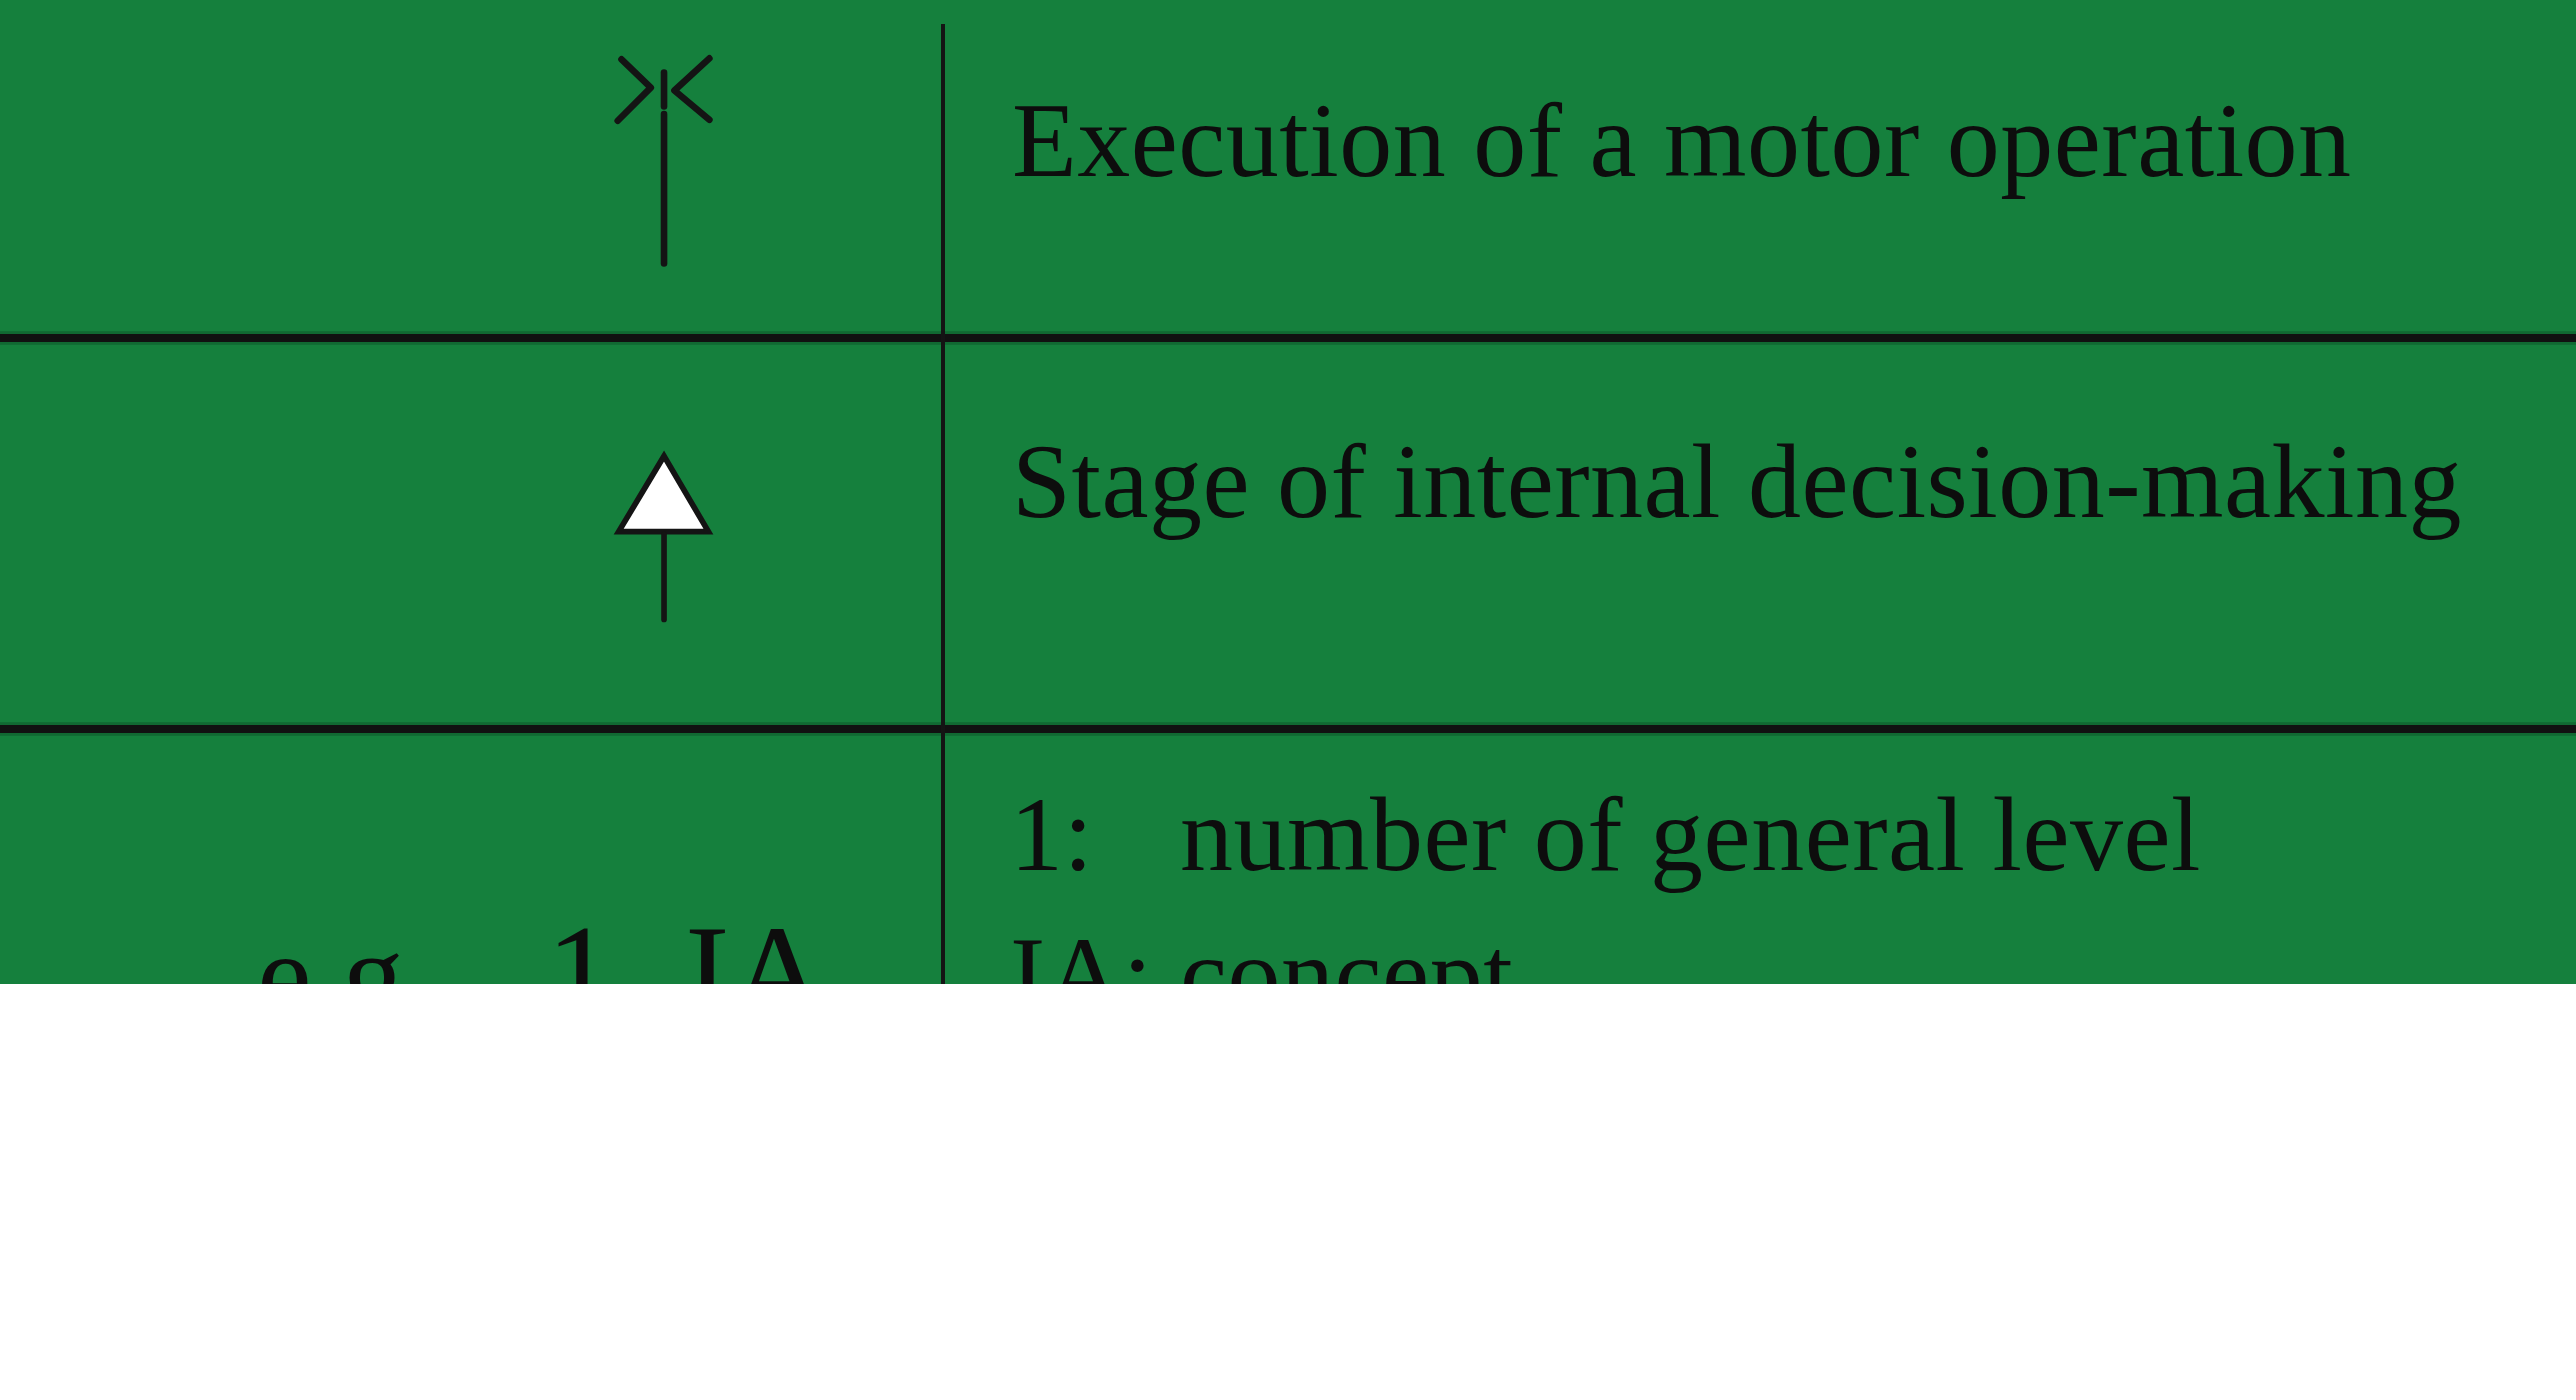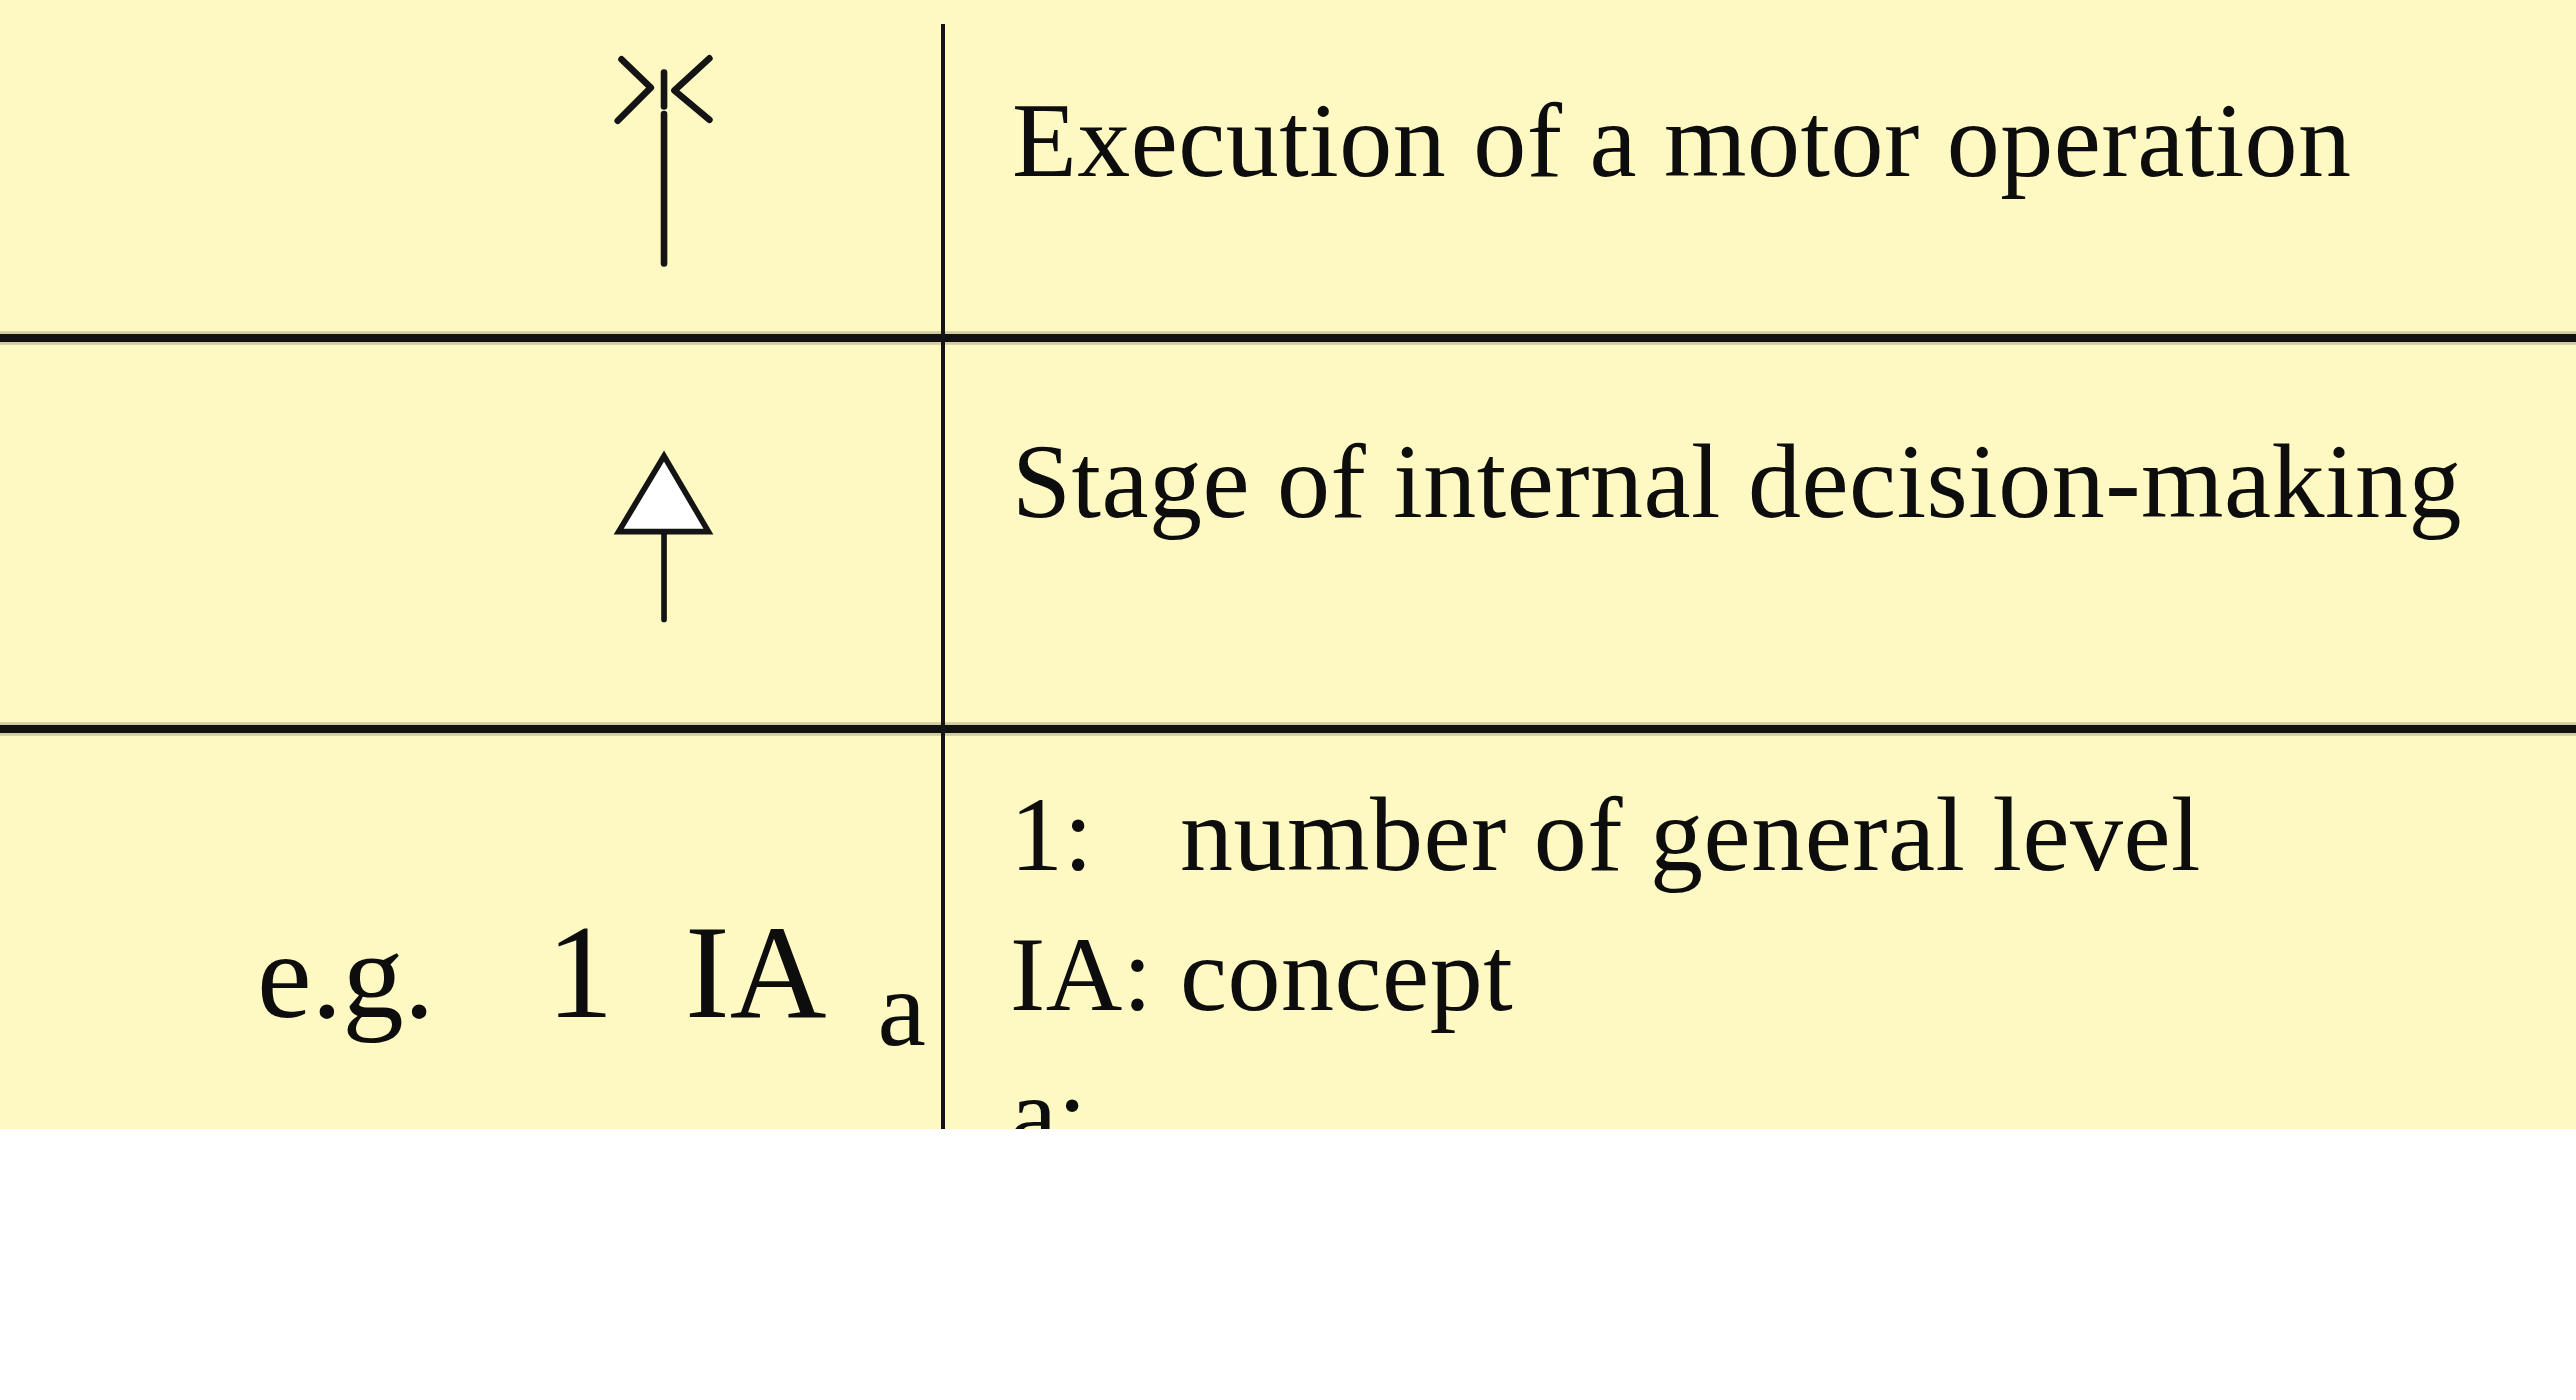--- a/index.html
+++ b/index.html
@@ -3,22 +3,22 @@
 <meta charset="utf-8">
 <style>
   html, body {
     margin: 0;
     padding: 0;
     background: #ffffff;
   }
   .figure {
     position: relative;
     width: 2576px;
-    height: 1129px;
-    background: #fef9c3;
+    height: 984px;
+    background: #15803d;
     overflow: hidden;
     font-family: "Liberation Serif", "DejaVu Serif", serif;
     color: #0d0d0d;
   }
   
   .vline {
     position: absolute;
     left: 941px;
     top: 24px;
     width: 3.8px;

